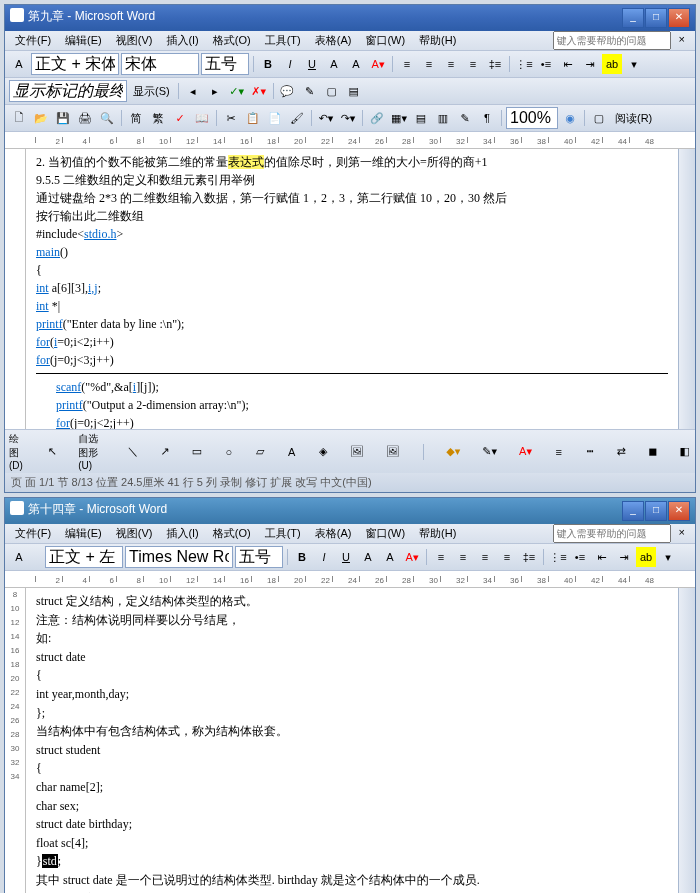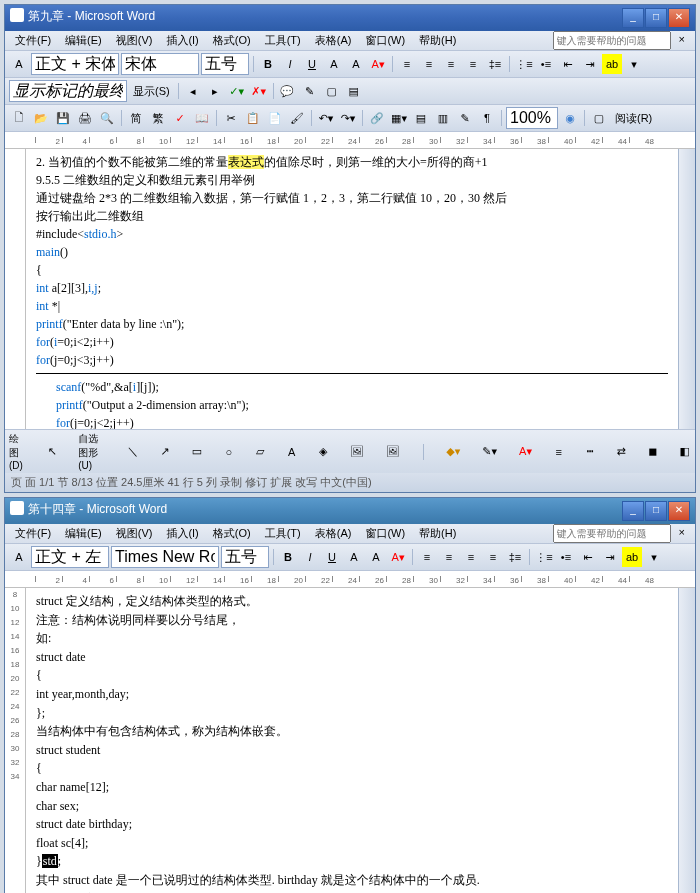--- a/index.html
+++ b/index.html
@@ -18,21 +18,21 @@
 .tbtn{width:18px;height:18px;border:1px solid transparent;display:inline-flex;align-items:center;justify-content:center;cursor:pointer;font-size:11px}
 .sep{width:1px;height:16px;background:#a8b8d0;margin:0 2px}
 .ruler{background:#fff;border-bottom:1px solid #c0c0c0;height:16px;position:relative;font-size:8px;color:#666;display:flex;padding-left:30px}
 .ruler .tick{display:inline-block;width:24px;border-left:1px solid #888;height:6px;margin-top:5px;text-align:right;padding-right:2px}
 .docwrap{display:flex;background:#fff;height:280px;overflow:auto}
 .vruler{width:20px;background:#fff;border-right:1px solid #c0c0c0;font-size:8px;color:#666;padding-top:2px}
 .vruler div{height:14px;text-align:center}
 .doc{flex:1;padding:4px 10px;font-family:SimSun,serif;font-size:12px;line-height:1.5;color:#000;background:#fff}
 .doc .blue{color:#0066cc}
 .doc .hl{background:#fff568}
-.doc .u{}
+.doc .u{text-decoration:underline}
 .hr{border-top:1px solid #000;margin:4px 0}
 .bottombar{background:linear-gradient(#e8edf5,#d0dae8);padding:2px 4px;display:flex;gap:20px;align-items:center;font-size:10px;border-top:1px solid #b8c4d8}
 .statusbar{background:linear-gradient(#d8e0ec,#c8d4e4);padding:2px 6px;font-size:11px;color:#555;display:flex;gap:10px}
 .scroll{width:16px;background:linear-gradient(90deg,#e8edf5,#d0dae8);border-left:1px solid #a8b8d0}
 .docwrap2{display:flex;background:#fff;max-height:340px;overflow:hidden}
 .doc2{flex:1;padding:4px 10px;font-family:SimSun,serif;font-size:12px;line-height:1.55;color:#000}
 .blackbox{background:#000;color:#fff;padding:0 1px}
 </style>
 </head>
 <body>
@@ -167,21 +167,21 @@
   <div class="docwrap">
     <div class="vruler"></div>
     <div class="doc">
       <div><span>2. 当初值的个数不能被第二维的常量</span><span class="hl">表达式</span><span>的值除尽时，则第一维的大小=所得的商+1</span></div>
       <div>9.5.5 二维数组的定义和数组元素引用举例</div>
       <div>通过键盘给 2*3 的二维数组输入数据，第一行赋值 1，2，3，第二行赋值 10，20，30 然后</div>
       <div>按行输出此二维数组</div>
       <div><span>#include&lt;</span><span class="blue u">stdio.h</span><span>&gt;</span></div>
       <div><span class="blue u">main</span><span>()</span></div>
       <div>{</div>
-      <div><span class="blue u">int</span><span> a[2][3],</span><span class="blue u">i,j</span><span>;</span></div>
+      <div><span class="blue u">int</span><span> a[6][3],</span><span class="blue u">i,j</span><span>;</span></div>
       <div><span class="blue u">int</span><span> *|</span></div>
       <div><span class="blue u">printf</span><span>("Enter  data by line :\n");</span></div>
       <div><span class="blue u">for</span><span>(</span><span class="blue u">i</span><span>=0;i&lt;2;i++)</span></div>
       <div><span class="blue u"> for</span><span>(j=0;j&lt;3;j++)</span></div>
       <div class="hr"></div>
       <div style="padding-left:20px"><span class="blue u">scanf</span><span>("%d",&amp;a[</span><span class="blue u">i</span><span>][j]);</span></div>
       <div style="padding-left:20px"><span class="blue u">printf</span><span>("Output a 2-dimension array:\n");</span></div>
       <div style="padding-left:20px"><span class="blue u">for</span><span>(j=0;j&lt;2;j++)</span></div>
 
     </div>
@@ -233,21 +233,21 @@
     <span class="menuitem">格式(O)</span>
     <span class="menuitem">工具(T)</span>
     <span class="menuitem">表格(A)</span>
     <span class="menuitem">窗口(W)</span>
     <span class="menuitem">帮助(H)</span>
     <input class="helpbox sel" style="width: 110px;" placeholder="键入需要帮助的问题">
     <span class="menuitem">×</span>
   </div>
   <div class="toolbar">
     <span class="tbtn">A</span>
-    <input class="sel" style="width: 70px;" value="正文 + 左">
+    <input class="sel" style="width: 70px; margin-left: 14px;" value="正文 + 左">
     <input class="sel" style="width: 100px;" value="Times New Roman">
     <input class="sel" style="width: 40px;" value="五号">
     <span class="sep"></span>
     <span class="tbtn">
         <b>B</b>
       </span>
     <span class="tbtn">
         <i>I</i>
       </span>
     <span class="tbtn">
@@ -316,21 +316,21 @@
       <div><span class="blue u">struct</span><span> 定义结构，定义结构体类型的格式。</span></div>
       <div>注意：结构体说明同样要以分号结尾，</div>
       <div>如:</div>
       <div><span class="blue u">struct</span><span> date</span></div>
       <div>{</div>
       <div><span class="blue u">int</span><span> </span><span class="blue u">year,month,day</span><span>;</span></div>
       <div>};</div>
       <div>当结构体中有包含结构体式，称为结构体嵌套。</div>
       <div><span class="blue u">struct</span><span> student</span></div>
       <div>{</div>
-      <div><span class="blue u">char</span><span> name[12];</span></div>
+      <div><span class="blue u">char</span><span> name[2];</span></div>
       <div><span class="blue u">char</span><span> </span><span class="hl">sex</span><span>;</span></div>
       <div><span class="blue u">struct</span><span> date birthday;</span></div>
       <div><span class="blue u">float</span><span> sc[4];</span></div>
       <div><span>}</span><span class="blackbox">std</span><span>;</span></div>
       <div><span>其中 </span><span class="blue u">struct</span><span> date 是一个已说明过的结构体类型. birthday 就是这个结构体中的一个成员.</span></div>
       <div>按照上面定义的结构体:</div>
 
     </div>
     <div class="scroll"></div>
   </div>

